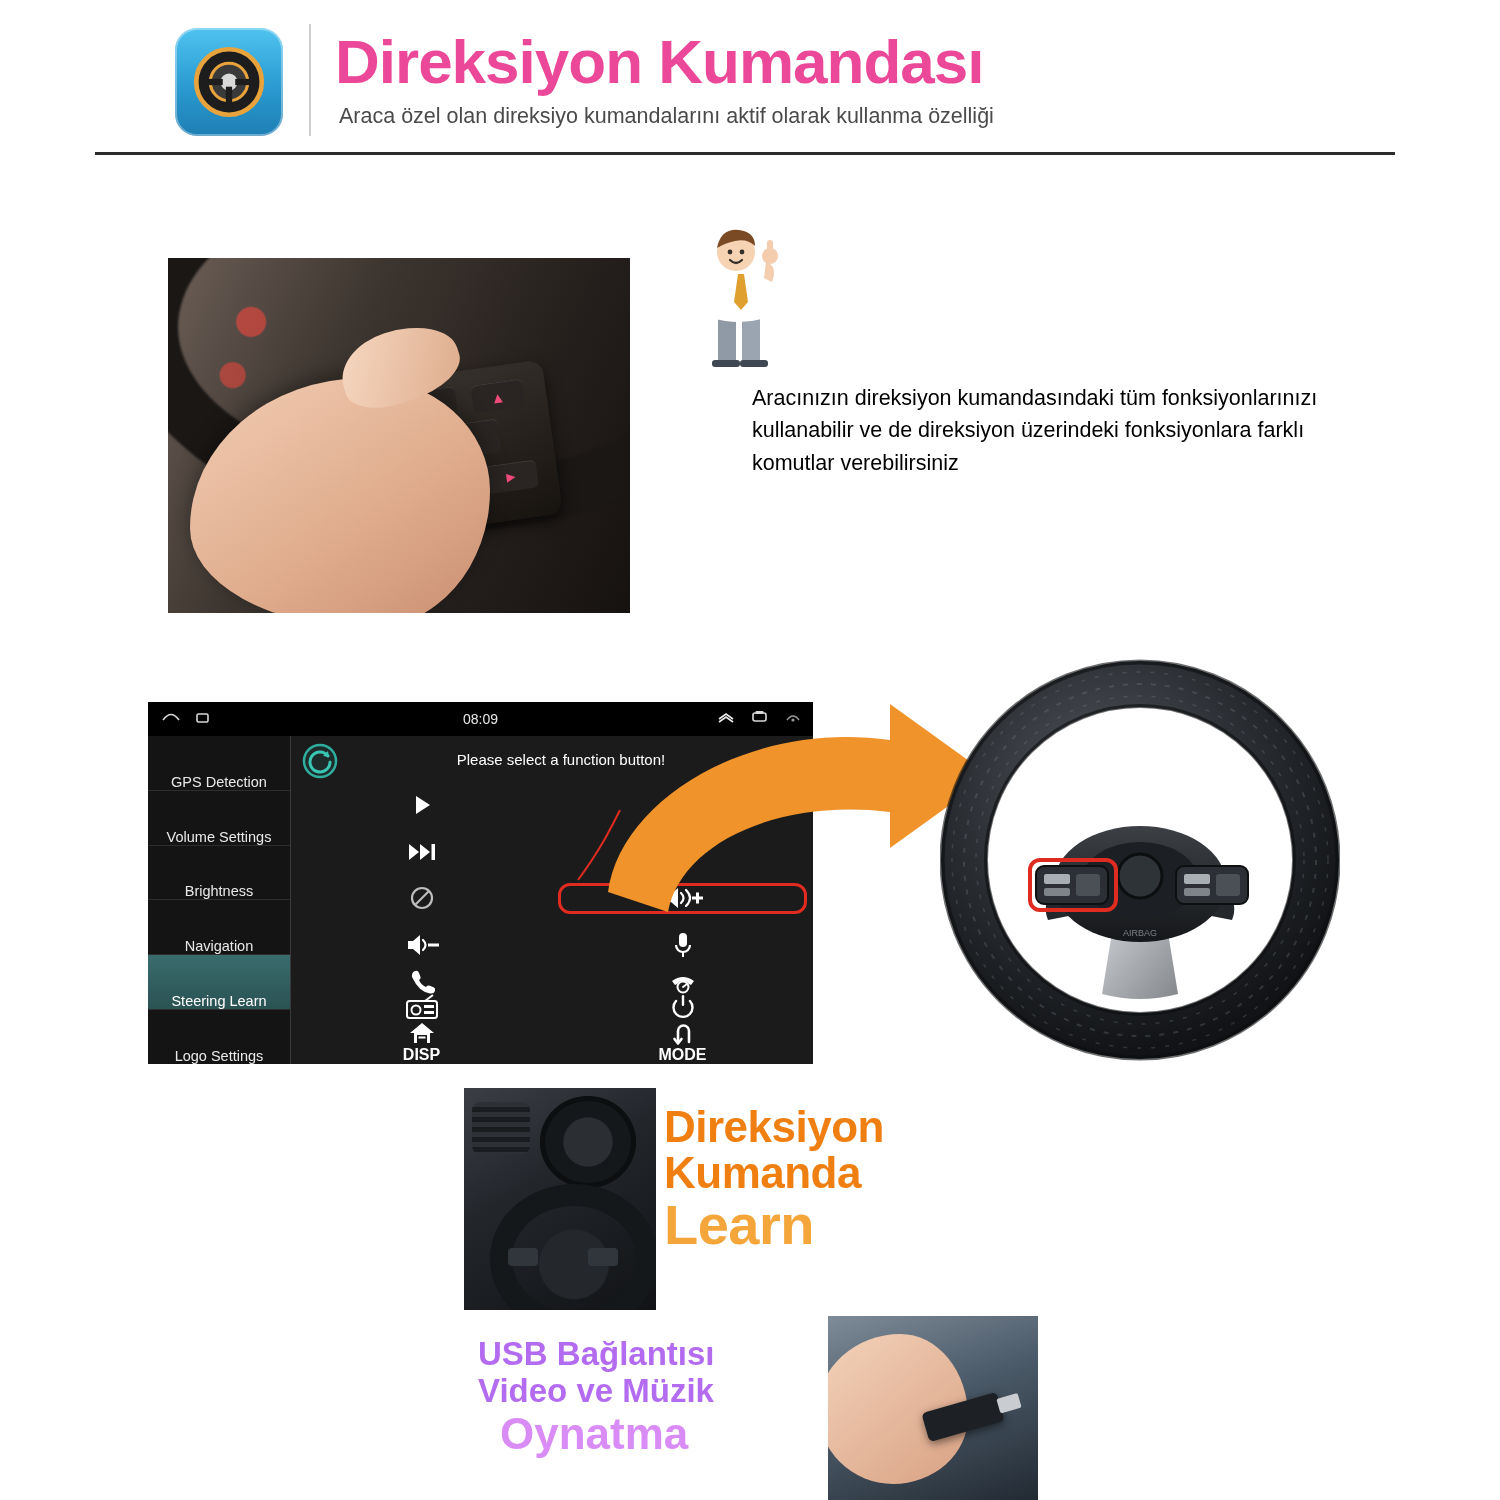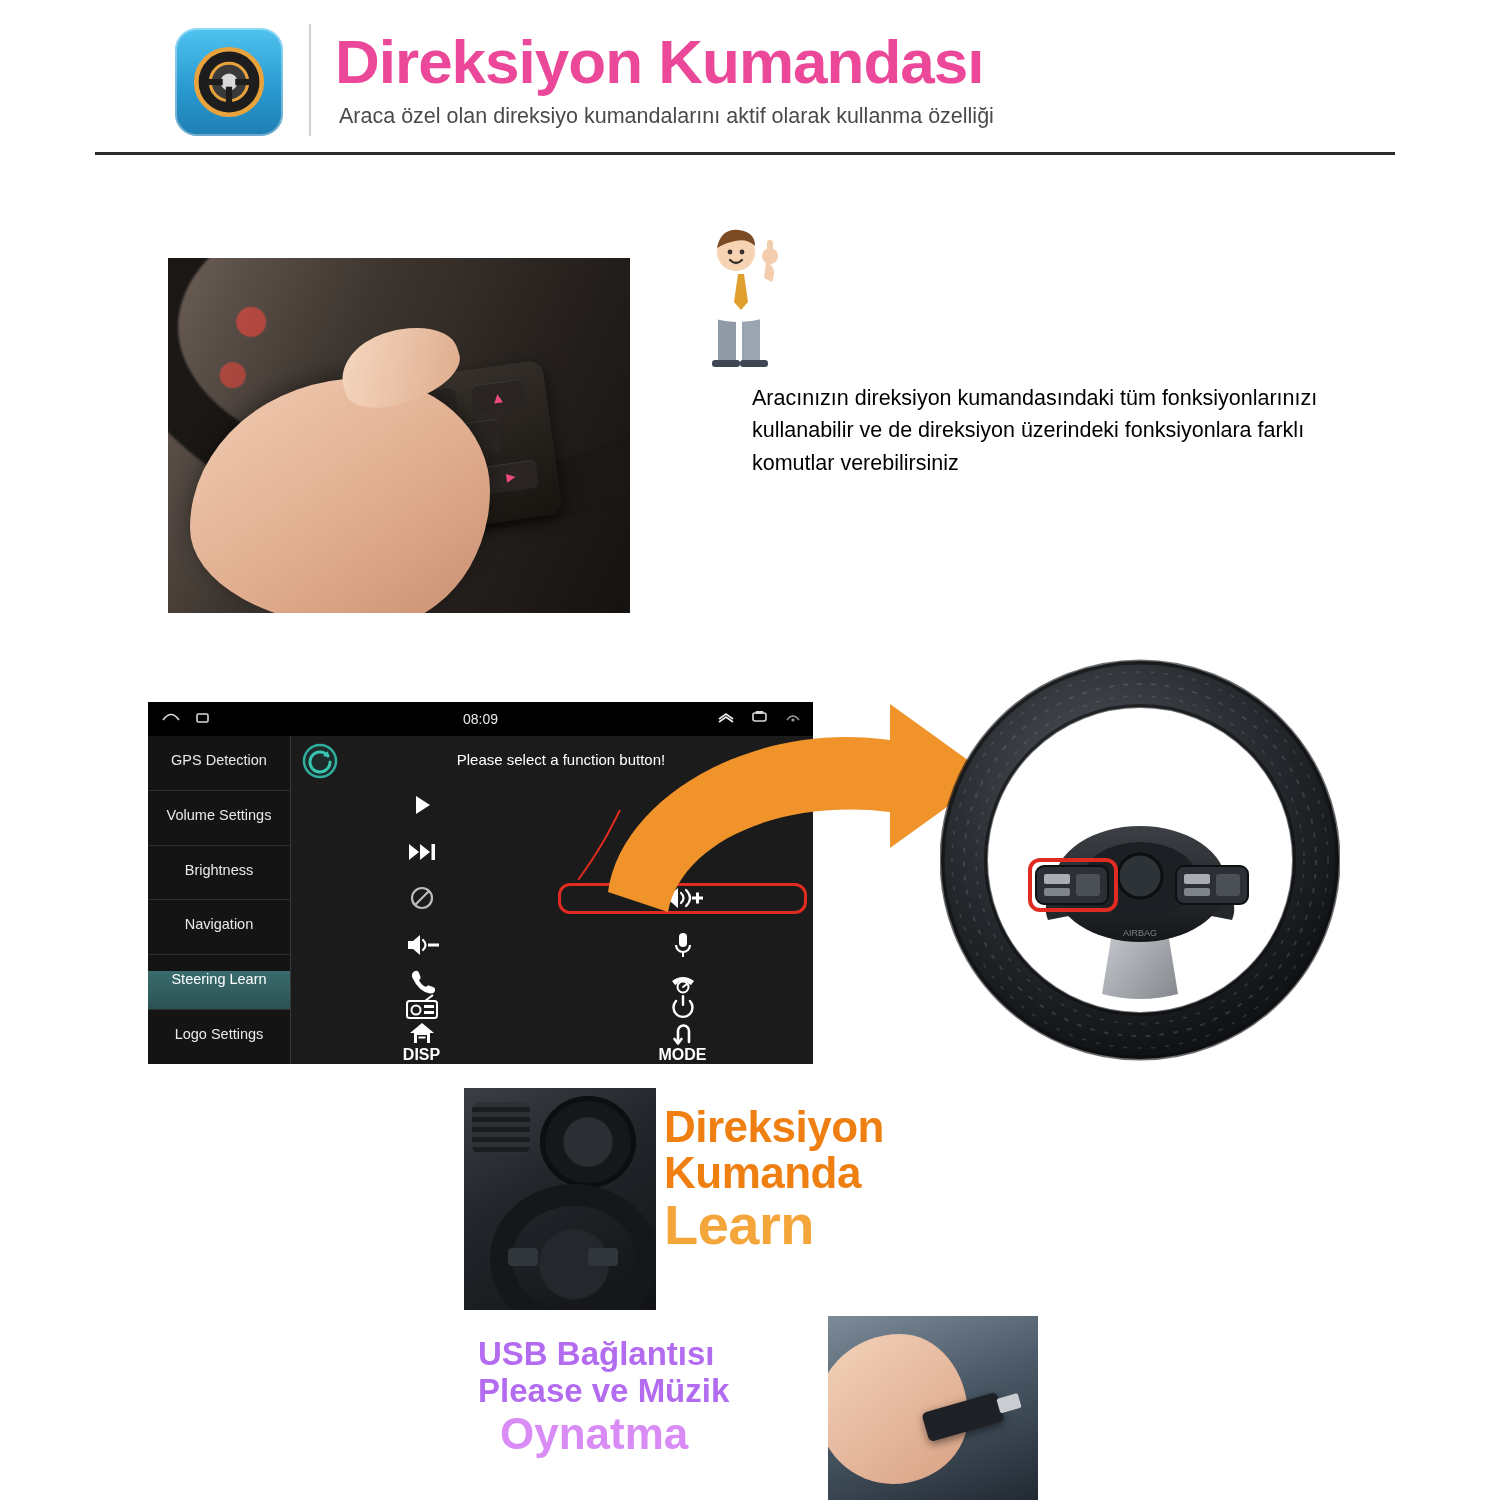--- a/index.html
+++ b/index.html
@@ -220,28 +220,27 @@
   .hu-side {
     width: 142px;
     background: #141414;
     border-right: 1px solid #3a3a3a;
     display: flex;
     flex-direction: column;
   }
   .hu-side-item {
     flex: 1;
     display: flex;
-    align-items: flex-start;
+    align-items: flex-end;
     justify-content: center;
     font-size: 14.5px;
     color: #e9e9e9;
     border-bottom: 1px solid #2e2e2e;
     text-align: center;
     padding: 0 4px;
-    margin-top: 16px;
   }
   .hu-side-item.active {
     background: linear-gradient(180deg, #3a6c6d, #2a5253);
     color: #ffffff;
   }
   .hu-main {
     flex: 1;
     position: relative;
     background: #1b1b1b;
   }
@@ -822,21 +821,21 @@
   </div>
 
   <div class="banner-title">
     <div class="bt-line1">Direksiyon</div>
     <div class="bt-line2">Kumanda</div>
     <div class="bt-line3">Learn</div>
   </div>
 
   <div class="banner-sub">
     <div class="bs-line1">USB Bağlantısı</div>
-    <div class="bs-line2">Please ve Müzik</div>
+    <div class="bs-line2">Video ve Müzik</div>
     <div class="bs-line3">Oynatma</div>
   </div>
 
   <div class="banner-photo2">
     <div class="bp2-bg"></div>
     <div class="bp2-hand"></div>
     <div class="bp2-usb"></div>
   </div>
 </div>
 

